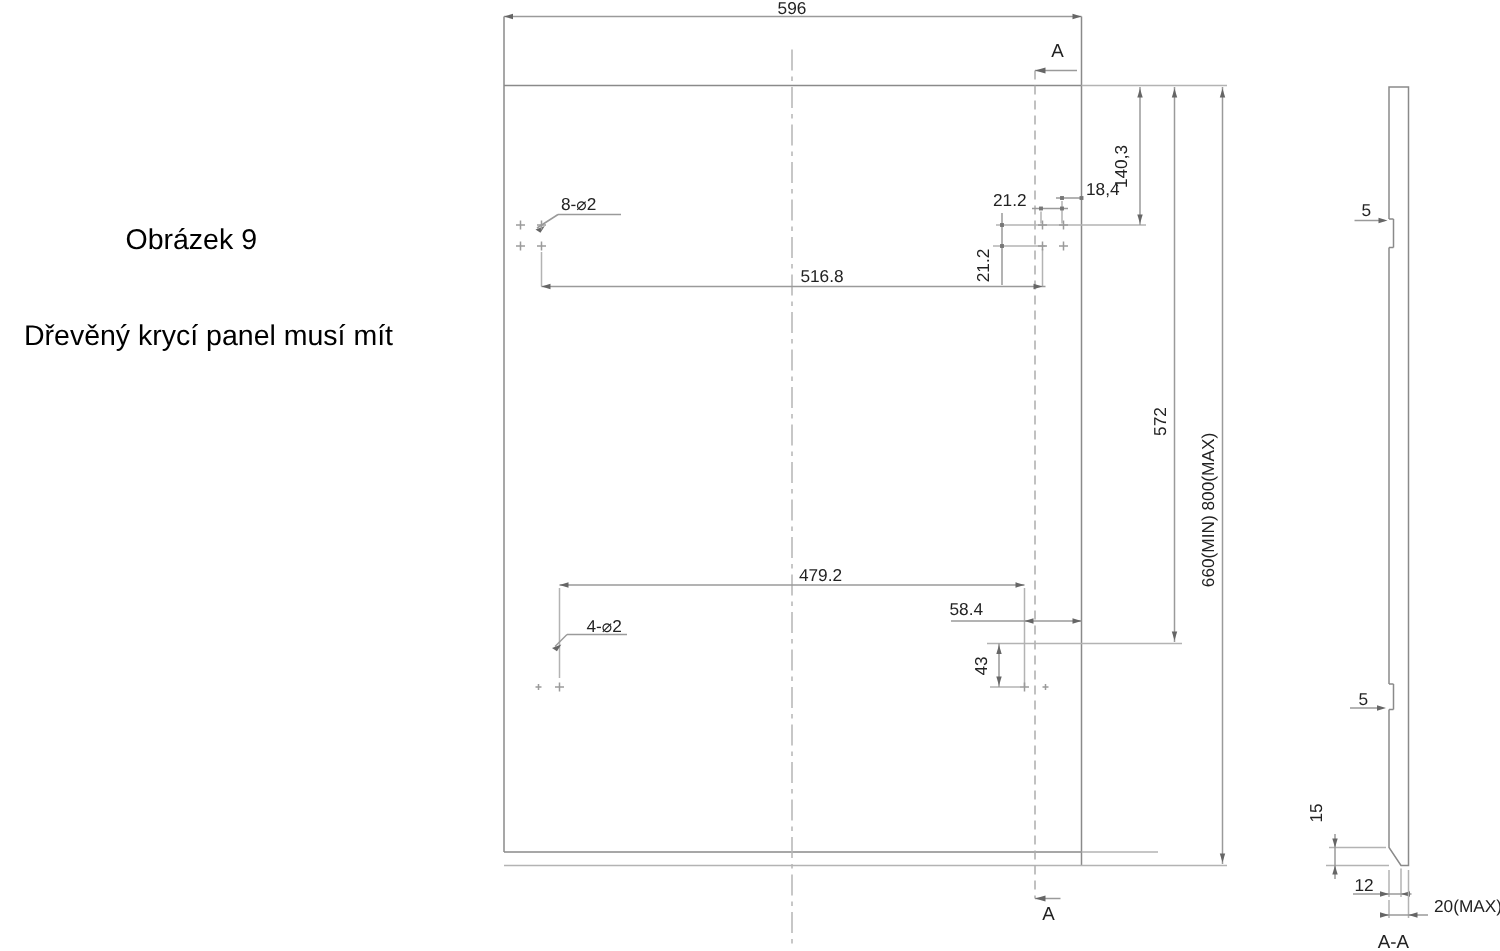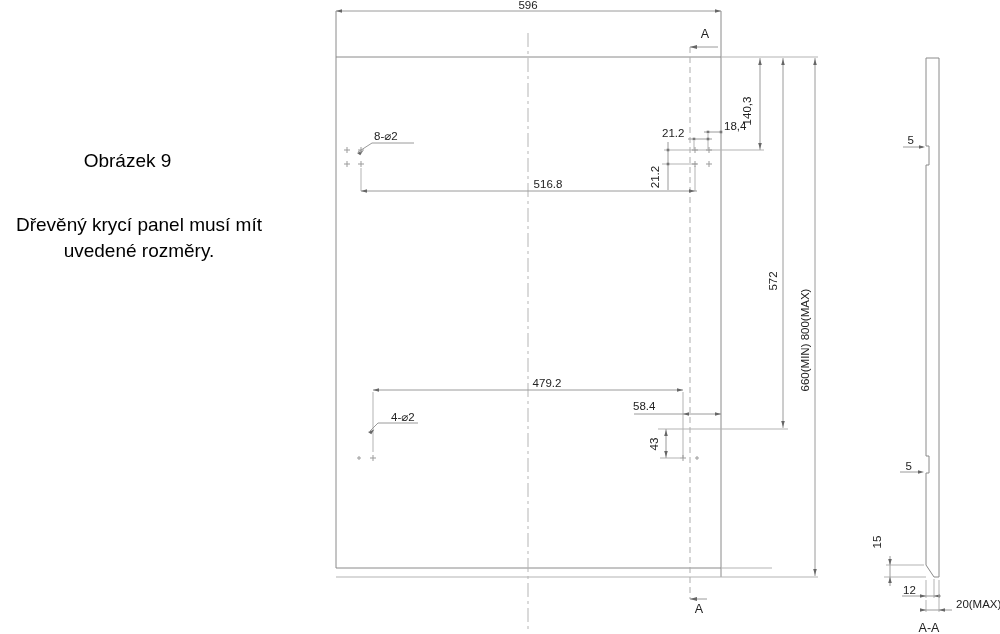--- a/index.html
+++ b/index.html
@@ -21,21 +21,20 @@
   .cross{stroke:#9b9b9b;stroke-width:1;}
 </style>
 </head>
 <body>
 
 <div id="stage">
 
   <div id="fig-title" class="note">Obrázek 9</div>
   <div id="fig-desc" class="note">
     <div>Dřevěný krycí panel musí mít</div>
-    <div>uvedené rozměry.</div>
   </div>
 
   <svg width="1000" height="634" viewBox="0 0 1000 634">
     <defs>
       <pattern id="hatch" width="9" height="9" patternUnits="userSpaceOnUse">
         <path d="M-2,2 L2,-2 M-2,11 L11,-2 M7,11 L11,7" stroke="#a9a9a9" stroke-width="0.9"></path>
       </pattern>
     </defs>
 
     <g>

